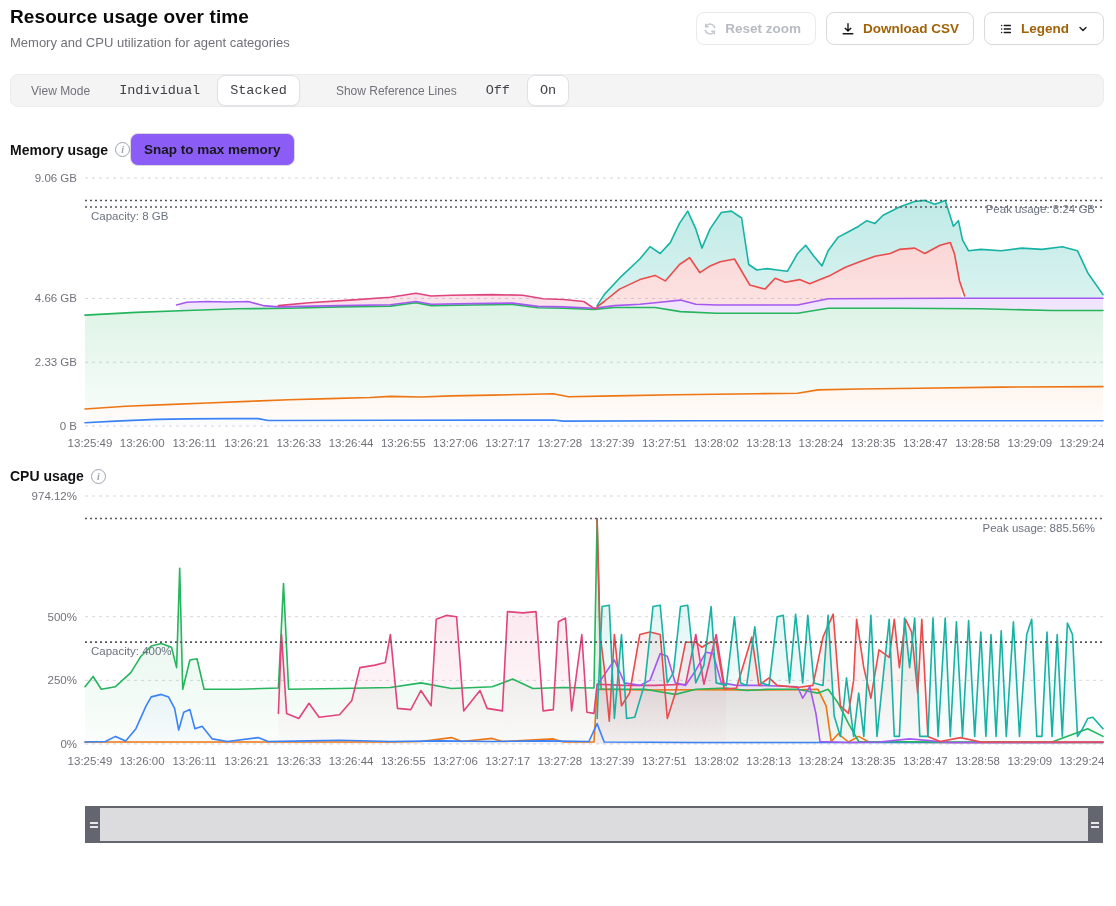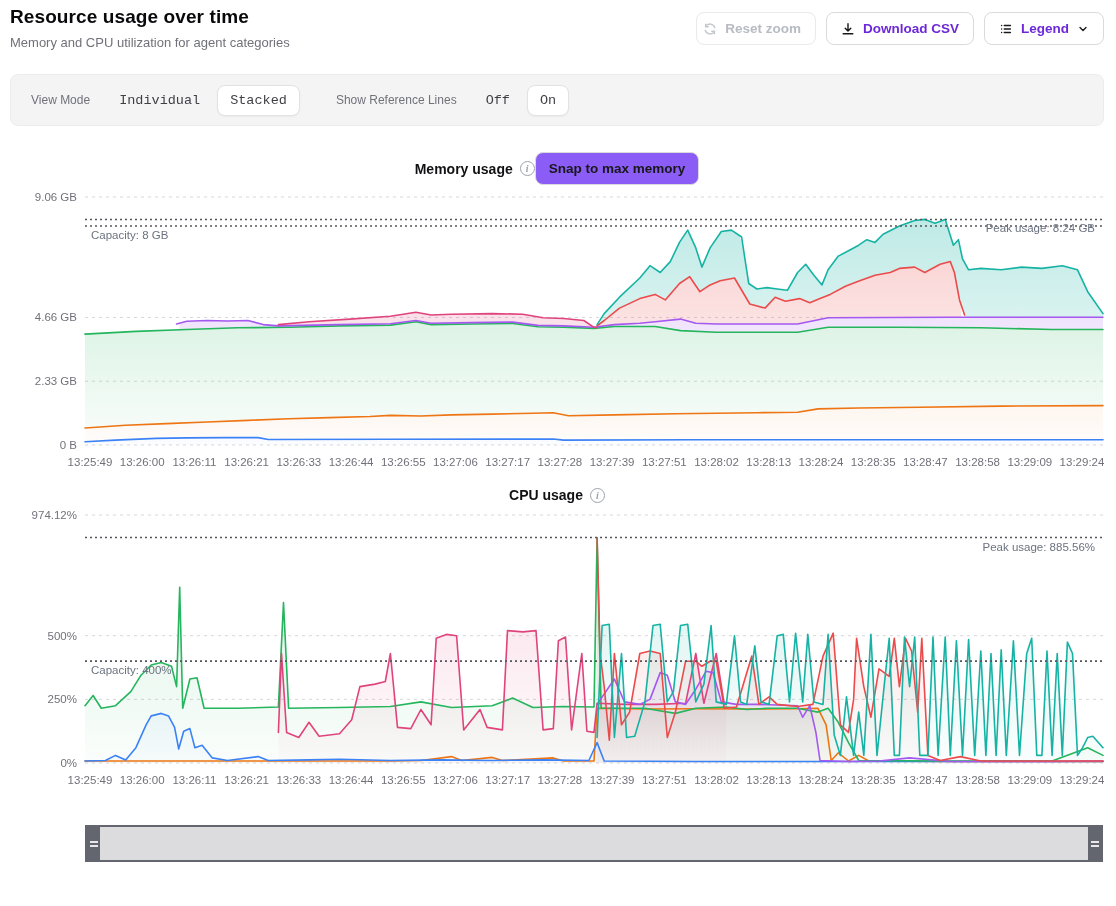--- a/index.html
+++ b/index.html
@@ -7,37 +7,37 @@
               font-family:"Liberation Sans", sans-serif; color:#18181b; }
   .page { padding:6px 12px 0 10px; }
 
   
   .topbar { display:flex; justify-content:space-between; align-items:flex-start; }
   .title { font-size:19px; font-weight:700; color:#09090b; letter-spacing:.1px; }
   .subtitle { font-size:13px; color:#71717a; margin-top:7px; }
   .actions { display:flex; gap:10px; margin-top:6px; }
   .btn { display:inline-flex; align-items:center; gap:8px; background:#fff;
          border:1px solid #d9d9de; border-radius:8px; padding:8px 14px;
-         font-size:13.5px; font-weight:600; color:#6d28d9; cursor:pointer;
+         font-size:13.5px; font-weight:600; color:#a16207; cursor:pointer;
          font-family:inherit; }
   .btn svg { display:block; }
   .btn.disabled { color:#b7bbc2; border-color:#e9e9ee;padding-left:6px; }
   .btn.disabled svg { stroke:#c4c8ce; }
 
   
-  .toolbar { margin-top:24px; height:52px; background:#f4f4f5; border:1px solid #ececef;
+  .toolbar { margin-top:24px; height:33px; background:#f4f4f5; border:1px solid #ececef;
              border-radius:8px; display:flex; align-items:center; padding:0 14px; gap:4px; }
   .tlabel { font-size:12px; color:#71717a; margin:0 12px 0 6px; }
   .tlabel.second { margin-left:32px; }
   .seg { background:transparent; border:1px solid transparent; border-radius:8px;
          padding:7px 12px; font-size:13.5px; color:#3f3f46; cursor:pointer; font-family:Liberation Mono, monospace; }
   .seg.active { background:#fff; border-color:#e2e2e6; box-shadow:0 1px 2px rgba(0,0,0,.04); }
 
   
-  .section-head { display:flex; justify-content:center; align-items:center; }
+  .section-head { display:flex; justify-content:flex-start; align-items:center; }
   .section-head.mem { margin-top:26px; }
   .section-head.cpu { margin-top:10px;gap:30px; }
   .sec-title-wrap { display:flex; align-items:center; gap:7px; }
   .sec-title { font-size:14px; font-weight:700; color:#111113; }
   .info { width:15px; height:15px; border:1.3px solid #9ca3af; border-radius:50%;
           color:#9ca3af; font-size:10px; line-height:13px; text-align:center;
           font-weight:600; font-family:"Liberation Serif", serif; font-style:italic; }
   .snap-btn { background:#8b5cf6; border:1px solid #d9d9de; border-radius:8px;
               padding:8px 13px; font-size:13.5px; font-weight:600; color:#18181b;
               cursor:pointer; font-family:inherit; }

